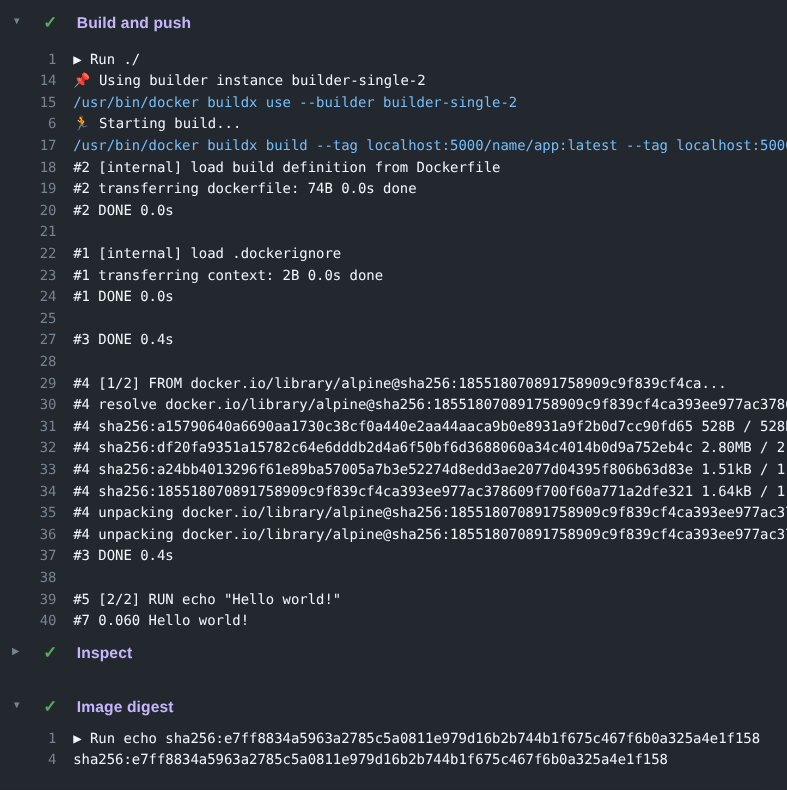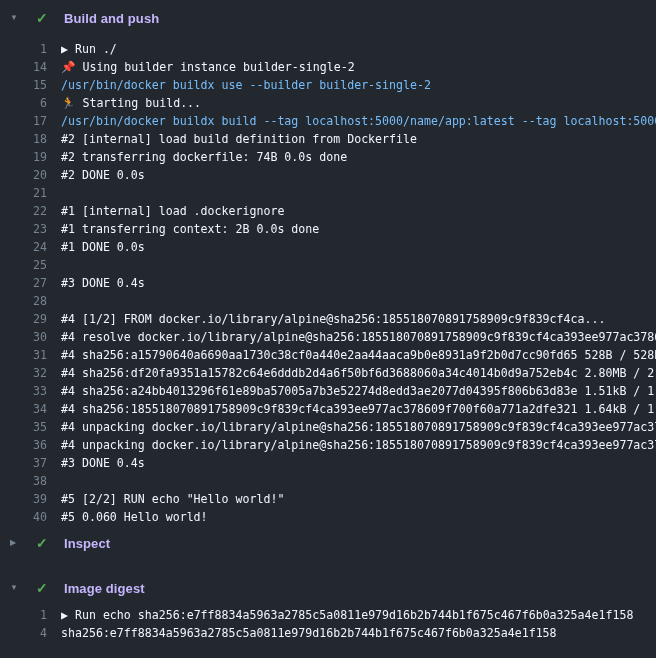--- a/index.html
+++ b/index.html
@@ -116,21 +116,21 @@
         <div class="log-line"><span class="num">30</span><span class="txt">#4 resolve docker.io/library/alpine@sha256:185518070891758909c9f839cf4ca393ee977ac378609f700f60a771a2dfe321 done</span></div>
         <div class="log-line"><span class="num">31</span><span class="txt">#4 sha256:a15790640a6690aa1730c38cf0a440e2aa44aaca9b0e8931a9f2b0d7cc90fd65 528B / 528B done</span></div>
         <div class="log-line"><span class="num">32</span><span class="txt">#4 sha256:df20fa9351a15782c64e6dddb2d4a6f50bf6d3688060a34c4014b0d9a752eb4c 2.80MB / 2.80MB done</span></div>
         <div class="log-line"><span class="num">33</span><span class="txt">#4 sha256:a24bb4013296f61e89ba57005a7b3e52274d8edd3ae2077d04395f806b63d83e 1.51kB / 1.51kB done</span></div>
         <div class="log-line"><span class="num">34</span><span class="txt">#4 sha256:185518070891758909c9f839cf4ca393ee977ac378609f700f60a771a2dfe321 1.64kB / 1.64kB done</span></div>
         <div class="log-line"><span class="num">35</span><span class="txt">#4 unpacking docker.io/library/alpine@sha256:185518070891758909c9f839cf4ca393ee977ac378609f700f60a771a2dfe321</span></div>
         <div class="log-line"><span class="num">36</span><span class="txt">#4 unpacking docker.io/library/alpine@sha256:185518070891758909c9f839cf4ca393ee977ac378609f700f60a771a2dfe321 0.1s done</span></div>
         <div class="log-line"><span class="num">37</span><span class="txt">#3 DONE 0.4s</span></div>
         <div class="log-line"><span class="num">38</span><span class="txt"></span></div>
         <div class="log-line"><span class="num">39</span><span class="txt">#5 [2/2] RUN echo "Hello world!"</span></div>
-        <div class="log-line"><span class="num">40</span><span class="txt">#5 0.060 Hello world!</span></div>
+        <div class="log-line"><span class="num">40</span><span class="txt">#7 0.060 Hello world!</span></div>
       </div>
   </div>
 
   <div class="section sec-gap-1" data-section="1">
     <div class="section-header">
       <span class="toggle">▶</span>
       <span class="check">✓</span>
       <span class="title">Inspect</span>
     </div>
     <div class="section-lines"></div>

